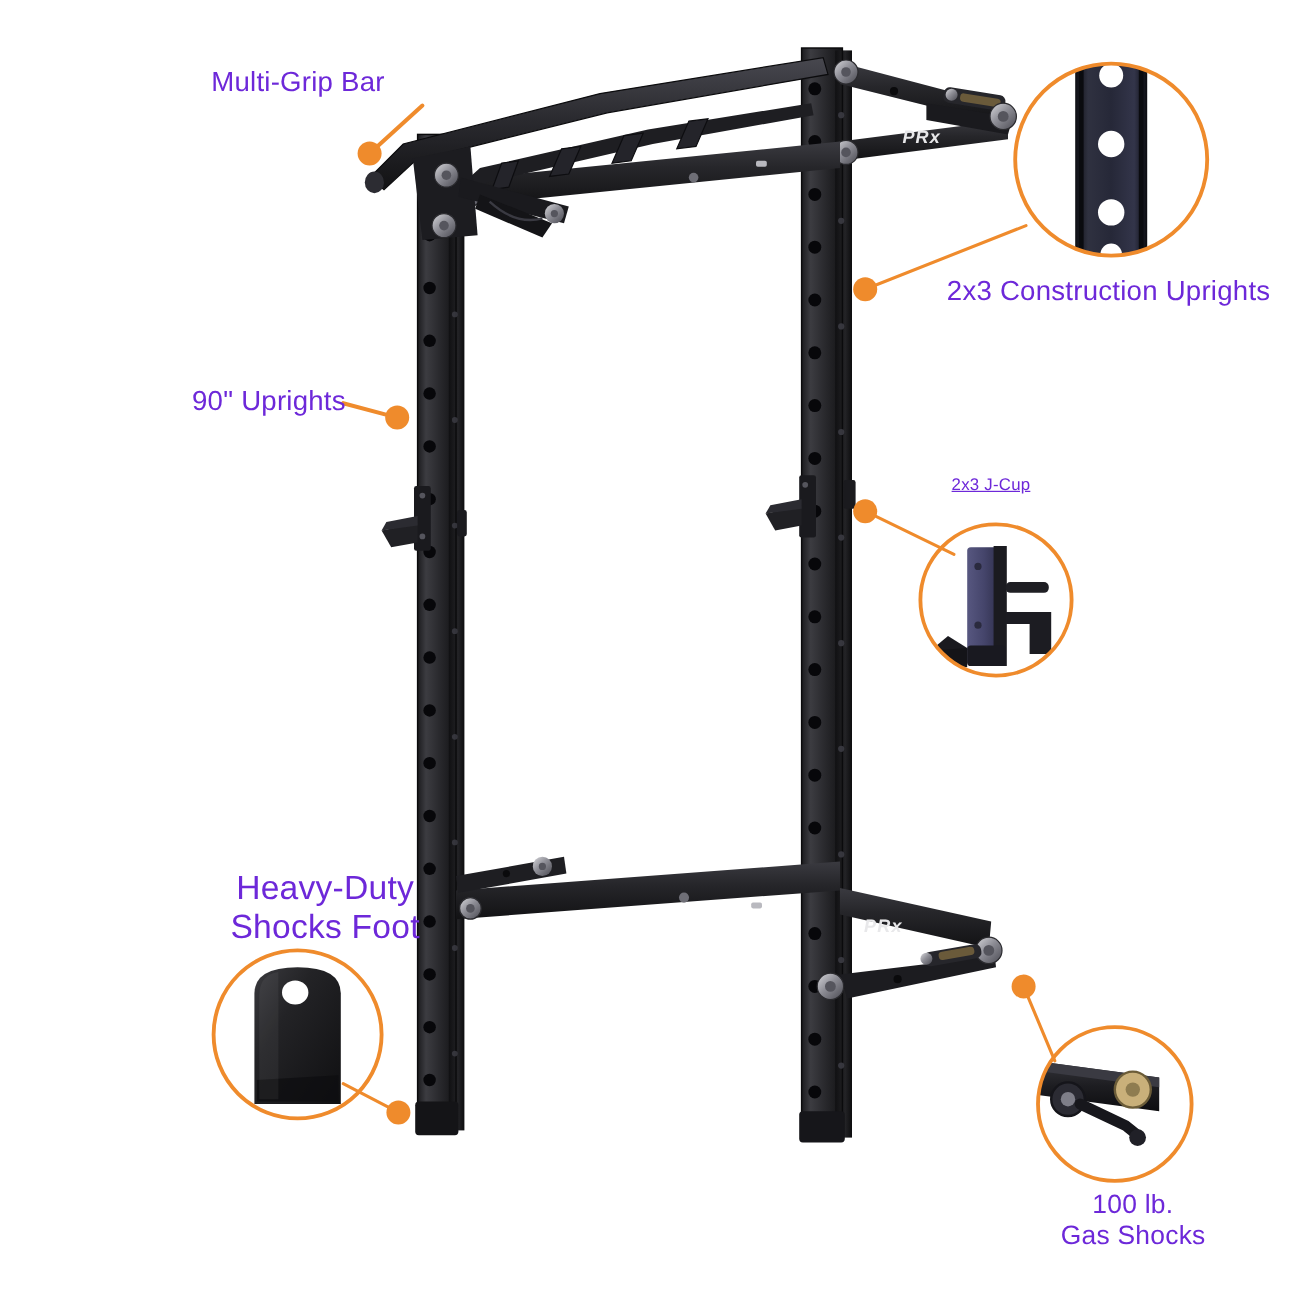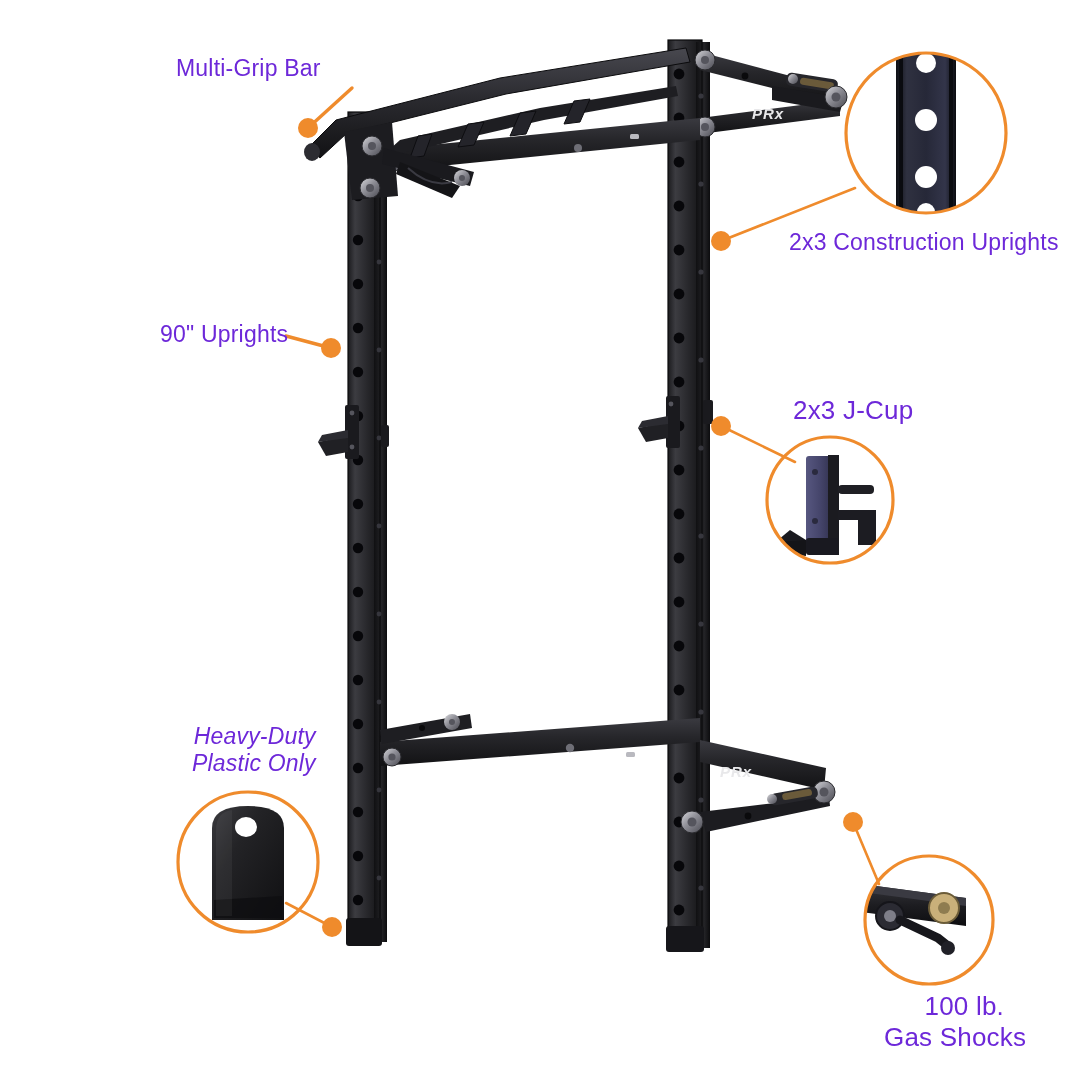--- a/index.html
+++ b/index.html
@@ -17,24 +17,24 @@
     position:absolute;
     color:#6d28d9;
     font-family:"Liberation Sans", sans-serif;
     font-weight:300;
     letter-spacing:0.2px;
     line-height:1.18;
     white-space:pre;
   }
   .lbl-multigrip{left:176px;top:55px;font-size:23px;}
   .lbl-uprights90{left:160px;top:321px;font-size:23px;}
-  .lbl-heavyduty{left:192px;top:723px;font-size:23px;text-align:right;font-style:italic;}
+  .lbl-heavyduty{left:192px;top:723px;font-size:28px;text-align:center;}
   .lbl-construction{left:789px;top:229px;font-size:23px;text-align:right;width:232px;}
-  .lbl-jcup{left:793px;top:395px;font-size:26px;}
-  .lbl-gasshocks{left:884px;top:991px;font-size:26px;text-align:right;width:120px;}
+  .lbl-jcup{left:793px;top:395px;font-size:14px;text-decoration:underline;}
+  .lbl-gasshocks{left:884px;top:991px;font-size:22px;text-align:center;width:120px;}
 </style>
 </head>
 <body>
 
 <div id="stage">
 
   <svg id="art" viewBox="0 0 1080 1080" xmlns="http://www.w3.org/2000/svg">
     <defs>
       <linearGradient id="steelV" x1="0" y1="0" x2="1" y2="0">
         <stop offset="0%" stop-color="#1b1b1e"></stop>
@@ -356,21 +356,21 @@
         </g>
         <circle cx="929" cy="920" r="64" fill="none" stroke="#EF8B2C" stroke-width="3.2"></circle>
       </g>
     </g>
   </svg>
 
   <div class="label lbl-multigrip">Multi-Grip Bar</div>
 
   <div class="label lbl-uprights90">90" Uprights</div>
 
-  <div class="label lbl-heavyduty"><span>Heavy-Duty</span><br><span>Plastic Only</span></div>
+  <div class="label lbl-heavyduty"><span>Heavy-Duty</span><br><span>Shocks Foot</span></div>
 
   <div class="label lbl-construction"><span>2x3 Construction Uprights</span><br></div>
 
   <div class="label lbl-jcup">2x3 J-Cup</div>
 
   <div class="label lbl-gasshocks"><span>100 lb.</span><br><span>Gas Shocks</span></div>
 
 </div>
 
 </body></html>

